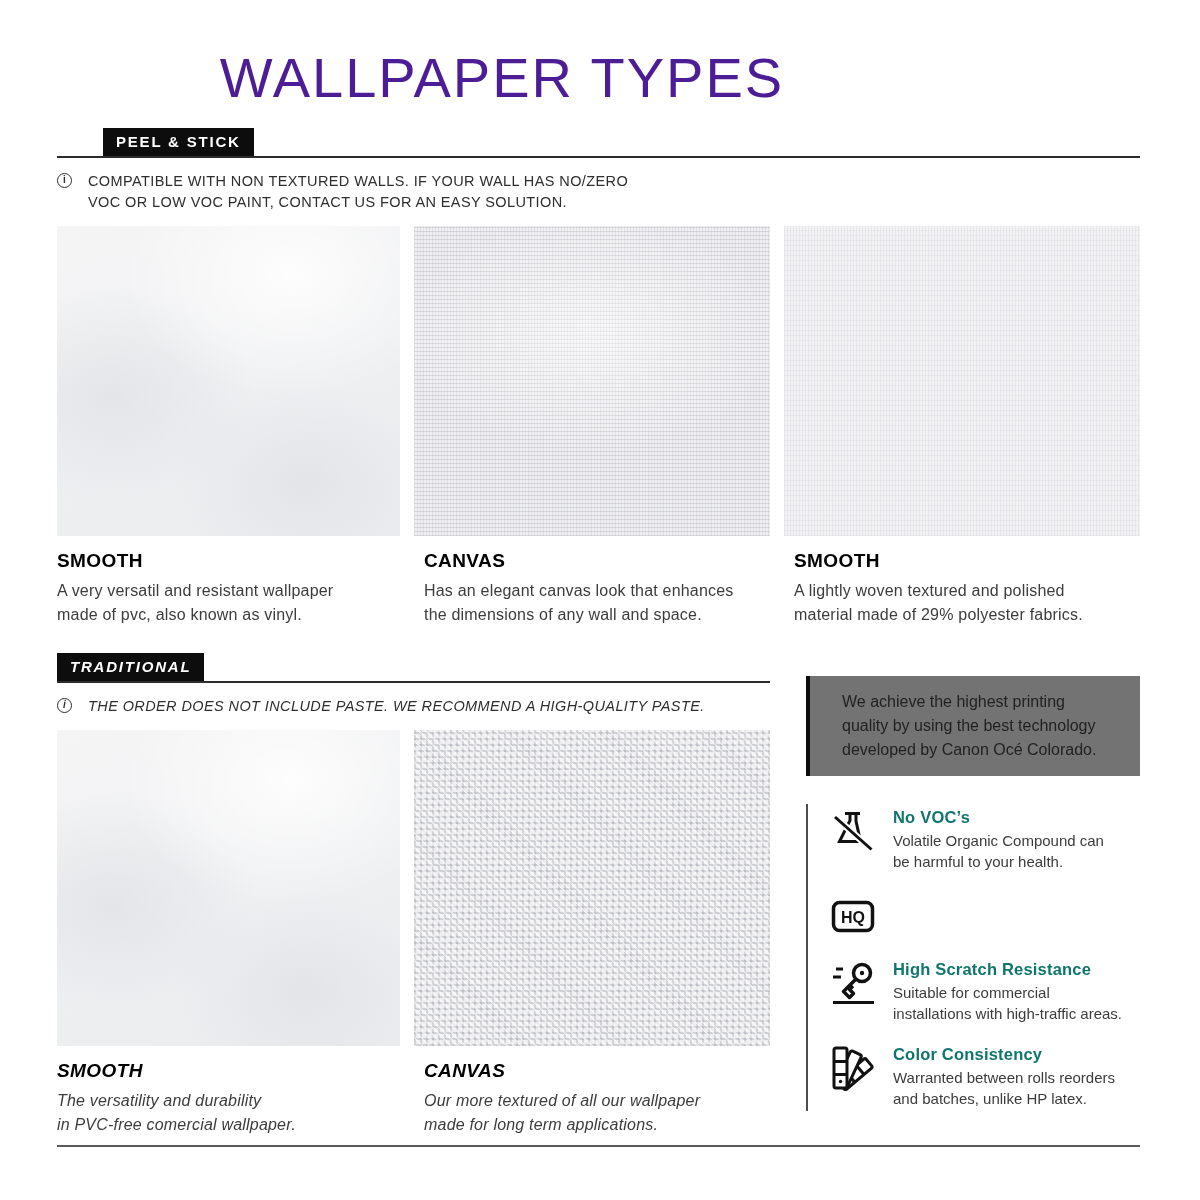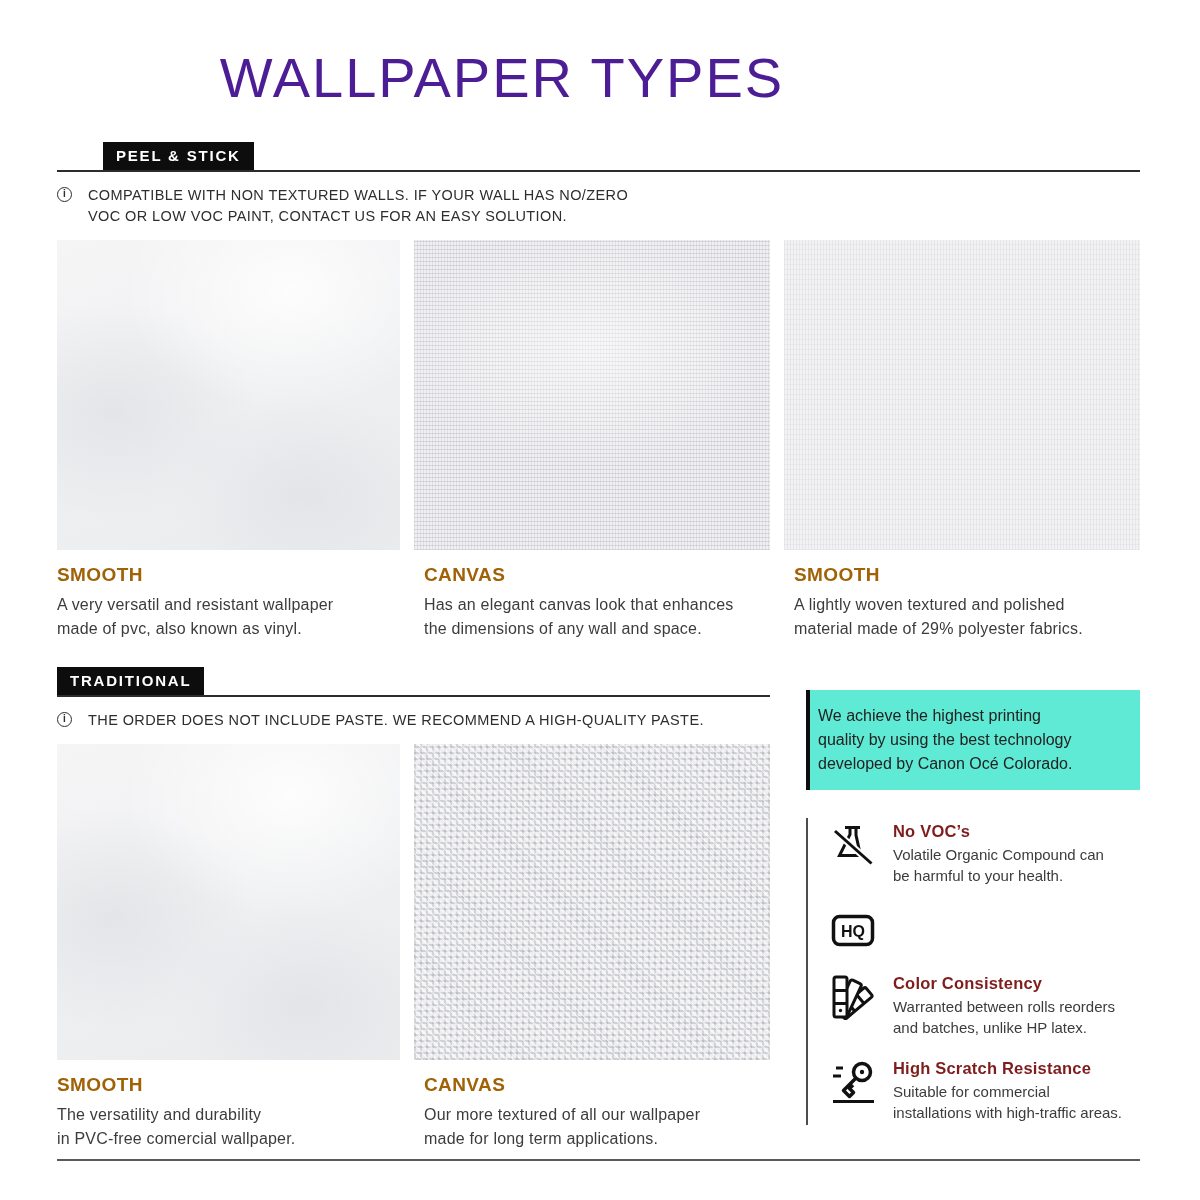--- a/index.html
+++ b/index.html
@@ -18,21 +18,21 @@
   }
 
   
   .sec-head { border-bottom:2px solid #2c2c2c; line-height:0; }
   .badge {
     display:inline-block; background:#0d0d0d; color:#ffffff;
     font-size:15px; font-weight:600; letter-spacing:1.8px;
     line-height:1.1; padding:6px 13px 5px;
     vertical-align:bottom;
   }
-  .sec-head-1 { margin-top:36px;padding-left:46px; }
+  .sec-head-1 { margin-top:22px;padding-left:46px; }
   .sec-head-2 { margin-top:0; }
 
   
   .note { display:flex; gap:16px; align-items:flex-start; margin-top:13px; }
   .info-circ {
     flex:0 0 auto; width:15px; height:15px; margin-top:2px;
     border:1.5px solid #2e2e2e; border-radius:50%;
     font-size:10px; line-height:12px; text-align:center; font-weight:700; color:#2e2e2e;
   }
   .info-circ::before { content:"i"; }
@@ -42,21 +42,21 @@
   }
 
   
   .grid3 { margin-top:12px; display:grid; grid-template-columns:343px 356px 356px; gap:14px; }
   .grid2 { margin-top:13px; display:grid; grid-template-columns:343px 356px; gap:14px; }
   figure.card { margin:0; }
   .swatch { width:100%; height:310px; }
   .grid2 .swatch { height:316px; }
   figcaption { margin-top:14px; }
   .card.indent figcaption { padding-left:10px; }
-  .sw-name { margin:0; font-size:19px; font-weight:600; letter-spacing:.4px; color:#a16207; }
+  .sw-name { margin:0; font-size:19px; font-weight:600; letter-spacing:.4px; color:#000000; }
   .sw-desc { margin:7px 0 0; font-size:16px; line-height:1.5; letter-spacing:.2px; color:#3c3c3c; white-space:pre-line; }
 
   
   .tex-smooth {
     background:
       radial-gradient(75% 60% at 68% 16%, rgba(255,255,255,.85), rgba(255,255,255,0) 65%),
       radial-gradient(60% 50% at 16% 55%, rgba(199,202,207,.30), rgba(255,255,255,0) 70%),
       radial-gradient(55% 45% at 72% 82%, rgba(202,205,210,.28), rgba(255,255,255,0) 70%),
       linear-gradient(160deg,#f5f5f6,#eeeff1 60%,#ebecee);
   }
@@ -76,38 +76,38 @@
   .tex-canvas-coarse {
     background-color:#eeeef0;
     background-image:
       repeating-linear-gradient(45deg, rgba(255,255,255,.55) 0 2px, rgba(0,0,0,0) 2px 5px),
       repeating-linear-gradient(0deg, rgba(165,167,174,.42) 0 2px, rgba(255,255,255,0) 2px 6px),
       repeating-linear-gradient(90deg, rgba(165,167,174,.36) 0 2px, rgba(255,255,255,0) 2px 6px);
   }
 
   
   .row2 { display:flex; justify-content:space-between; margin-top:26px; }
-  .col-left { width:713px; }
+  .col-left { width:713px;font-style:italic; }
   .col-right { width:334px; }
 
   
   .quote-box {
-    margin-top:23px; background:#5eead4; border-left:4px solid #0d0d0d;
-    padding:14px 14px 14px 8px;
+    margin-top:23px; background:#737373; border-left:4px solid #0d0d0d;
+    padding:14px 14px 14px 32px;
   }
   .quote-box p { margin:0; font-size:16px; line-height:1.5; color:#222222; white-space:pre-line; }
 
   .features {
     list-style:none; margin:28px 0 0; padding:4px 0 2px 22px;
     border-left:2px solid #4d4d4d;
   }
   .feature { display:flex; gap:17px; margin-bottom:21px; }
   .feature:last-child { margin-bottom:0; }
   .f-icon { flex:0 0 46px; width:46px; height:46px; }
-  .f-title { margin:0; font-size:16.5px; font-weight:700; color:#7f1d1d; letter-spacing:.2px; }
+  .f-title { margin:0; font-size:16.5px; font-weight:700; color:#0f766e; letter-spacing:.2px; }
   .f-desc { margin:3px 0 0; font-size:15px; line-height:1.4; color:#3c3c3c; white-space:pre-line; }
 
   .bottom-rule { margin-top:8px; border-top:2px solid #5a5a5a; height:0; }
 </style>
 </head>
 <body>
 
 <div class="content">
 
   <h1 class="page-title">WALLPAPER TYPES</h1>
@@ -210,55 +210,55 @@
             <svg viewBox="0 0 46 46" width="46" height="46">
               <rect x="3.5" y="9.5" width="39" height="28" rx="6" fill="none" stroke="#111" stroke-width="3.5"></rect>
               <text x="23" y="29.5" text-anchor="middle" font-size="16" font-weight="700" font-family="Liberation Sans, sans-serif" fill="#111">HQ</text>
             </svg>
           </span>
         </li>
 
         <li class="feature">
           <span class="f-icon">
             <svg viewBox="0 0 46 46" width="46" height="46">
+              <path d="M6 9 h7 M3 17 h8" stroke="#111" stroke-width="3" fill="none"></path>
+              <circle cx="32" cy="13" r="8.5" fill="none" stroke="#111" stroke-width="3.5"></circle>
+              <circle cx="32" cy="13" r="2.2" fill="#111"></circle>
+              <path d="M26 19 L13.5 31.5 l6 6 4 -4 -4 -4 3.5 -3.5" fill="none" stroke="#111" stroke-width="3.5" stroke-linejoin="round"></path>
+              <path d="M3 42.5 h41" stroke="#111" stroke-width="3" fill="none"></path>
+            </svg>
+          </span>
+          <div>
+            <h4 class="f-title">High Scratch Resistance</h4>
+            <p class="f-desc">Suitable for commercial
+installations with high-traffic areas.</p>
+          </div>
+        </li>
+
+        <li class="feature">
+          <span class="f-icon">
+            <svg viewBox="0 0 46 46" width="46" height="46">
               <g transform="rotate(50 11 41)">
                 <rect x="5" y="4.5" width="12" height="36" rx="2" fill="#ffffff" stroke="#111" stroke-width="3"></rect>
                 <path d="M5 16 h12 M5 28 h12" stroke="#111" stroke-width="3" fill="none"></path>
               </g>
               <g transform="rotate(25 11 41)">
                 <rect x="5" y="4.5" width="12" height="36" rx="2" fill="#ffffff" stroke="#111" stroke-width="3"></rect>
               </g>
               <rect x="4" y="3" width="13" height="40" rx="2" fill="#ffffff" stroke="#111" stroke-width="3"></rect>
               <path d="M4 16.5 h13 M4 29.5 h13" stroke="#111" stroke-width="3" fill="none"></path>
               <circle cx="10.5" cy="36.5" r="1.7" fill="#111"></circle>
             </svg>
           </span>
           <div>
             <h4 class="f-title">Color Consistency</h4>
             <p class="f-desc">Warranted between rolls reorders
 and batches, unlike HP latex.</p>
           </div>
         </li>
 
-        <li class="feature">
-          <span class="f-icon">
-            <svg viewBox="0 0 46 46" width="46" height="46">
-              <path d="M6 9 h7 M3 17 h8" stroke="#111" stroke-width="3" fill="none"></path>
-              <circle cx="32" cy="13" r="8.5" fill="none" stroke="#111" stroke-width="3.5"></circle>
-              <circle cx="32" cy="13" r="2.2" fill="#111"></circle>
-              <path d="M26 19 L13.5 31.5 l6 6 4 -4 -4 -4 3.5 -3.5" fill="none" stroke="#111" stroke-width="3.5" stroke-linejoin="round"></path>
-              <path d="M3 42.5 h41" stroke="#111" stroke-width="3" fill="none"></path>
-            </svg>
-          </span>
-          <div>
-            <h4 class="f-title">High Scratch Resistance</h4>
-            <p class="f-desc">Suitable for commercial
-installations with high-traffic areas.</p>
-          </div>
-        </li>
-
       </ul>
     </aside>
   </div>
 
   <div class="bottom-rule"></div>
 
 </div>
 
 </body></html>

